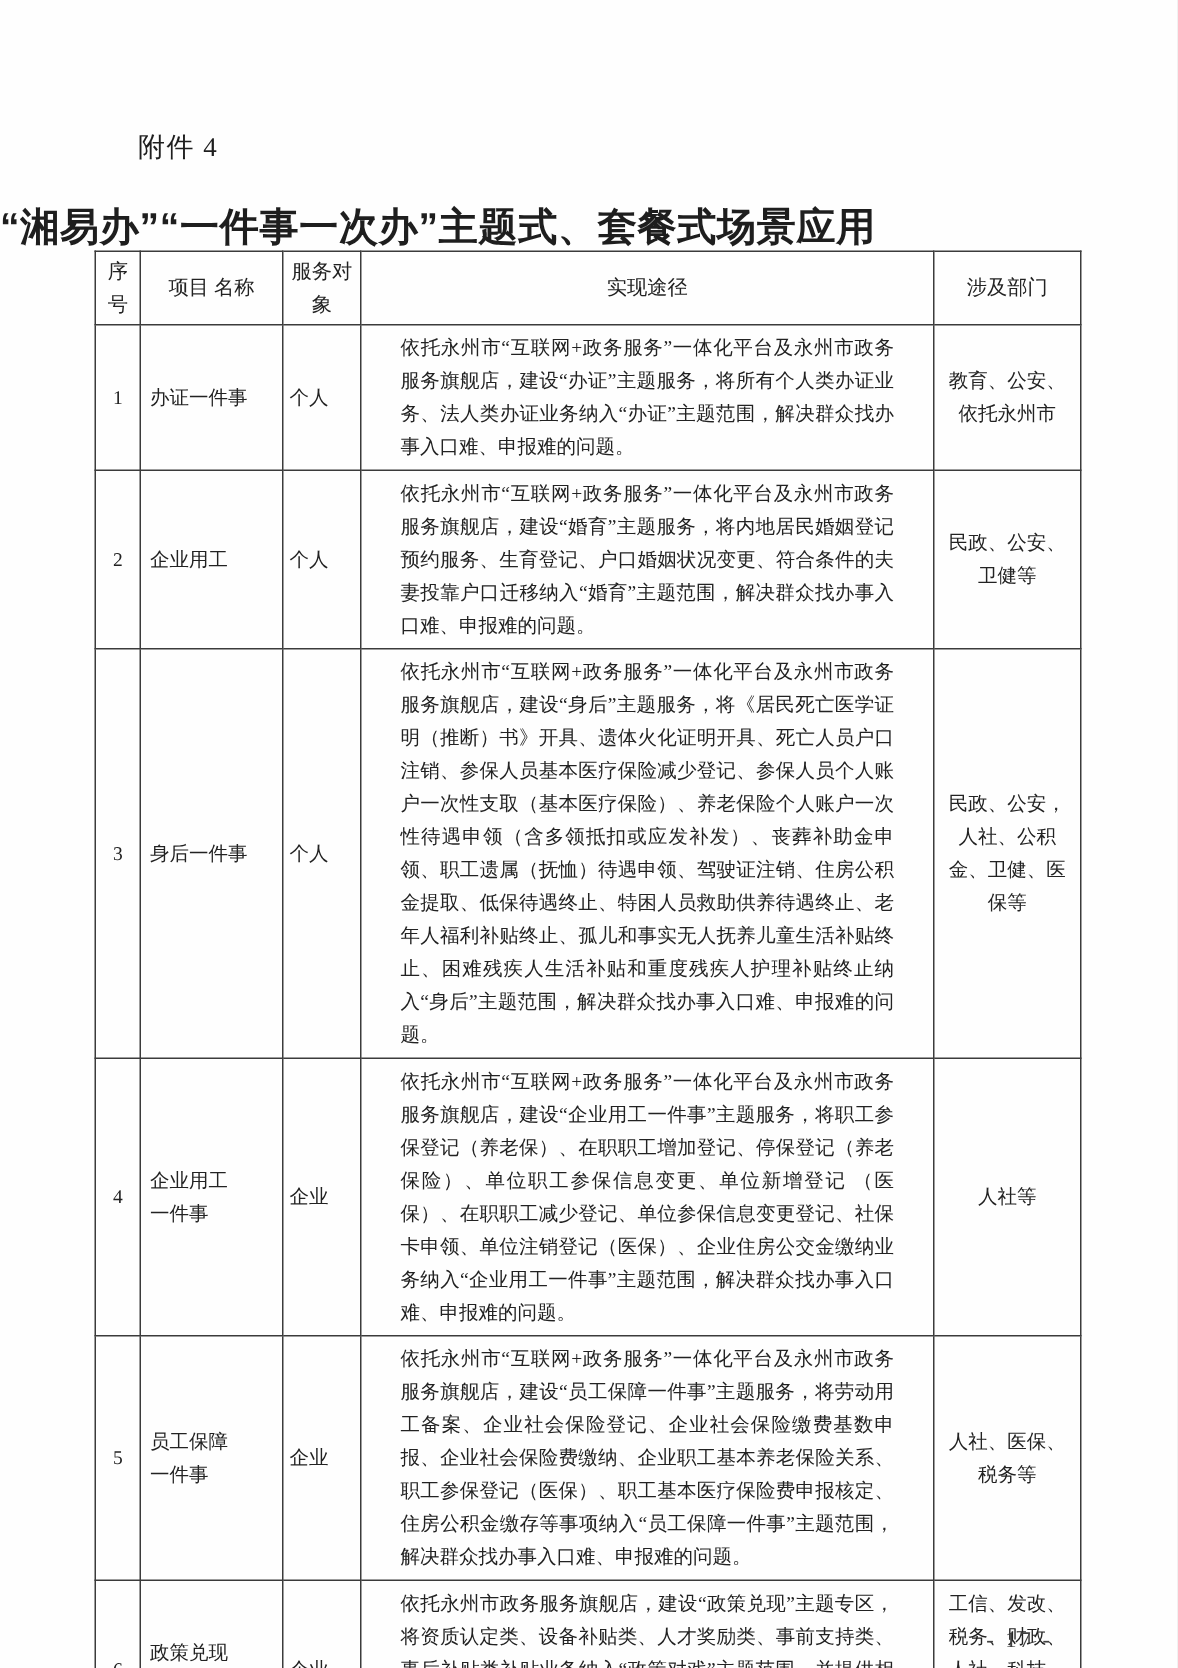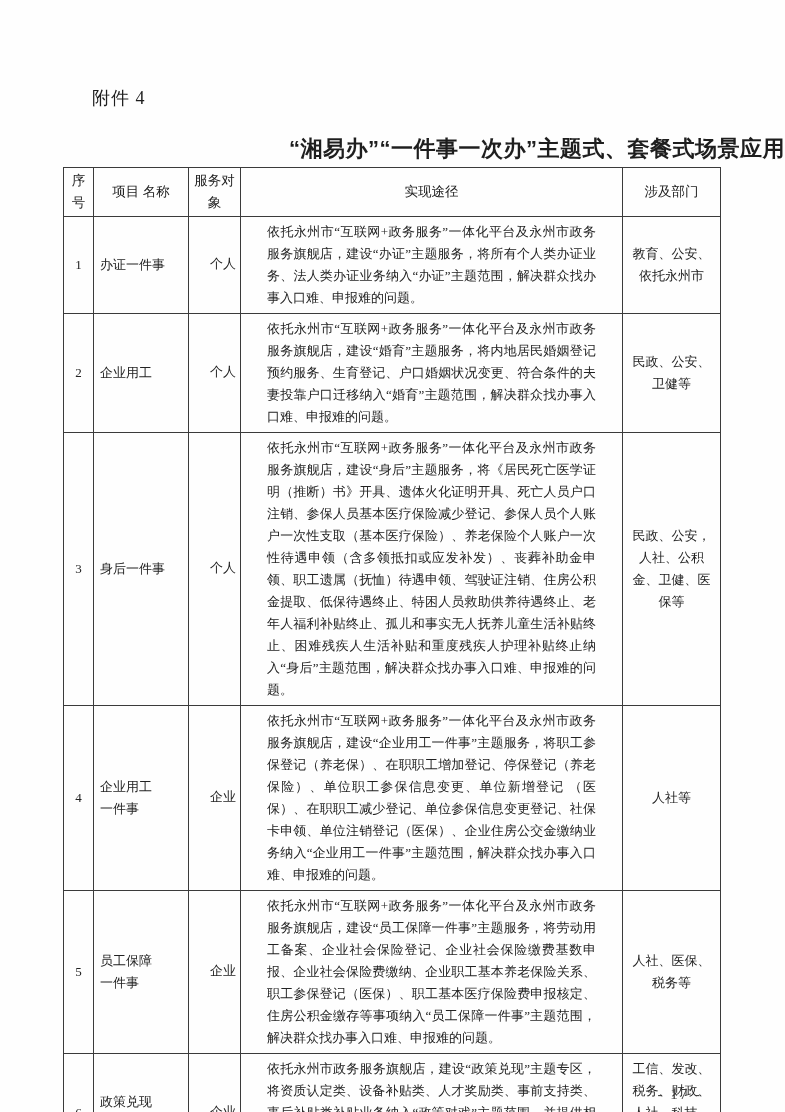--- a/index.html
+++ b/index.html
@@ -22,24 +22,24 @@
     left: 92px;
     top: 86px;
     font-size: 18px;
     letter-spacing: 1px;
   }
   .doc-title {
     position: absolute;
     left: 0;
     right: 0;
     top: 134px;
-    text-align: right;
+    text-align: left;
     font-family: "Liberation Sans", "DejaVu Sans", sans-serif;
     font-weight: bold;
-    font-size: 22px;
+    font-size: 26px;
     letter-spacing: 0.5px;
   }
   table.main-table {
     position: absolute;
     left: 63px;
     top: 167px;
     width: 657px;
     border-collapse: collapse;
     table-layout: fixed;
   }
@@ -57,21 +57,21 @@
   col.c-path  { width: 382px; }
   col.c-dept  { width: 98px; }
 
   .main-table th {
     text-align: center;
     padding: 2px 4px;
     font-size: 13.5px;
   }
   td.cell-index { text-align: center; padding: 2px 3px; }
   td.cell-name  { padding: 2px 6px; white-space: pre-line; }
-  td.cell-target{ text-align: right; padding: 2px 4px; font-family: Liberation Mono, monospace; }
+  td.cell-target{ text-align: left; padding: 2px 4px; }
   td.cell-path  { text-align: justify; text-justify: inter-character; padding: 4px 26px; }
   td.cell-dept  { text-align: center; padding: 2px 6px; }
 
   tr.r-header { height: 45px; }
   tr.r1 { height: 83px; }
   tr.r2 { height: 93px; }
   tr.r3 { height: 224px; }
   tr.r4 { height: 158px; }
   tr.r5 { height: 123px; }
   tr.r6 { height: 117px; }

